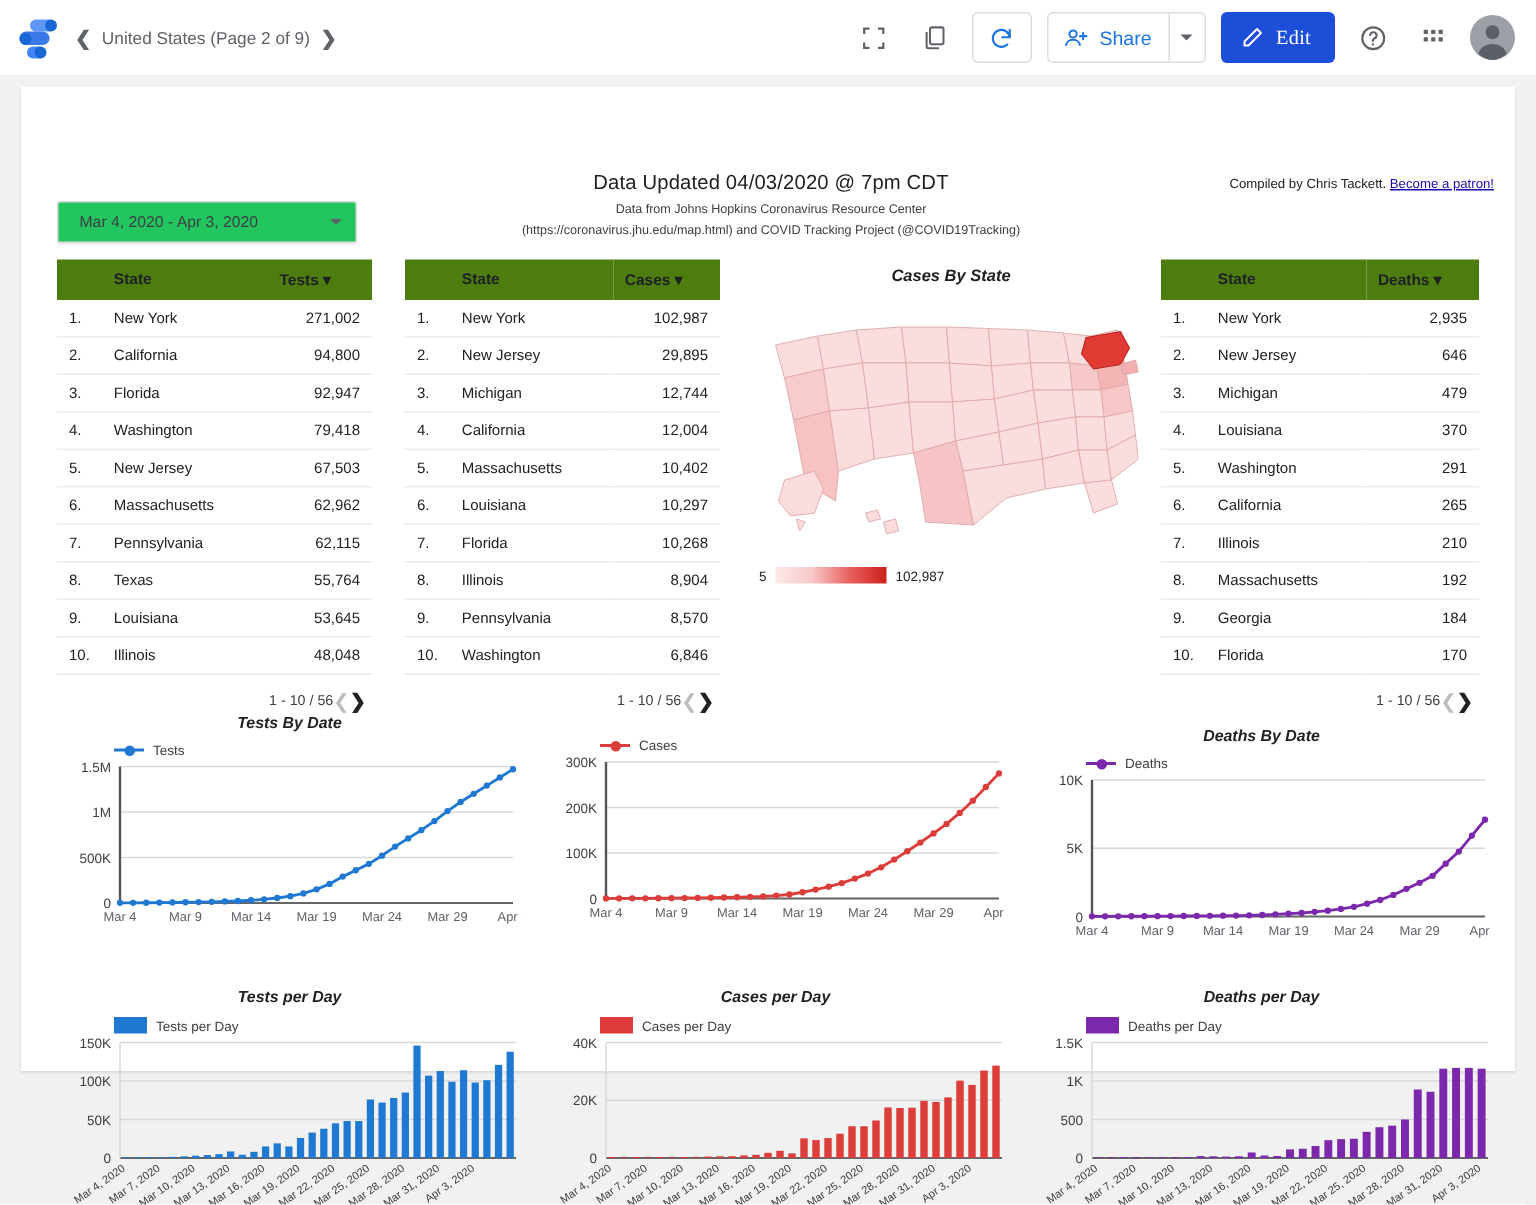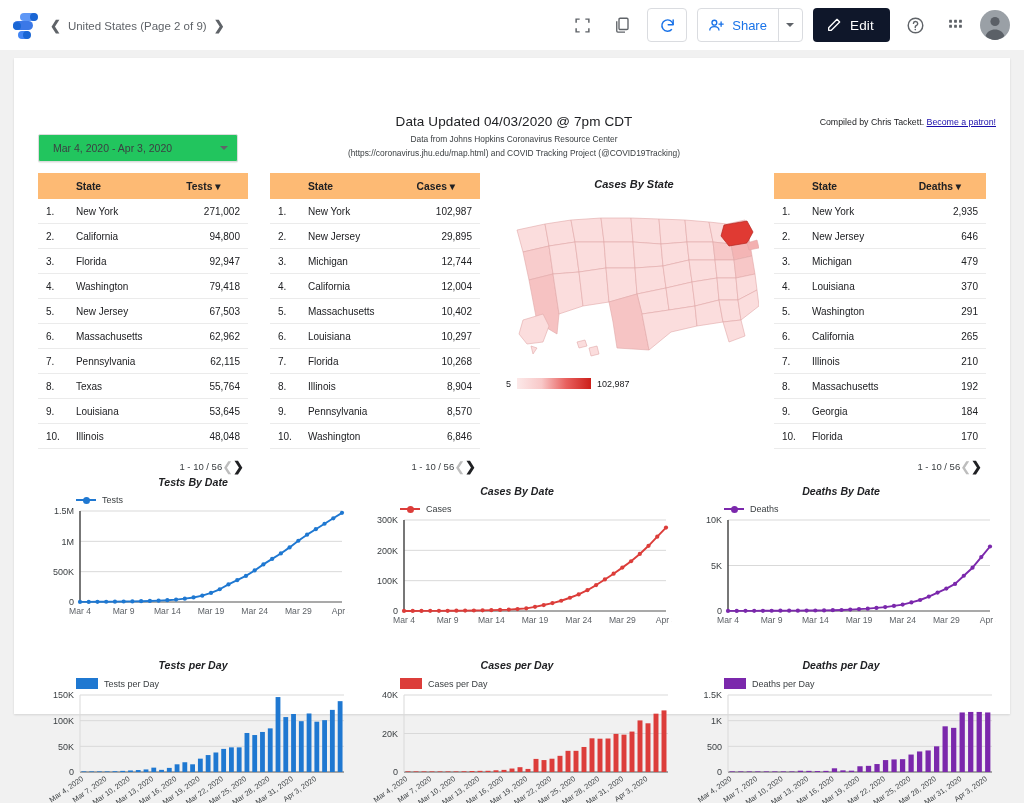--- a/index.html
+++ b/index.html
@@ -44,22 +44,22 @@
     display: flex; align-items: center; justify-content: center; cursor: pointer;
     background: #fff;
   }
   .refresh-btn { width: 40px; color: #1a73e8; }
   .share-group { display: flex; height: 34px; border: 1px solid #dadce0; border-radius: 4px; overflow: hidden; background:#fff;}
   .share-main { display: flex; align-items: center; gap: 7px; padding: 0 11px 0 10px; cursor: pointer; text-align: right; }
   .share-main .txt { font-size: 13px; color: #1a73e8; font-weight: 500; }
   .share-caret { width: 24px; display: flex; align-items: center; justify-content: center;
                  border-left: 1px solid #dadce0; cursor: pointer; }
   .edit-btn {
-    height: 34px; background: #0f172a; color: #fff; border-radius: 4px;
-    display: flex; align-items: center; gap: 8px; padding: 0 16px 0 13px; cursor: pointer;
+    height: 34px; background: #1d4ed8; color: #fff; border-radius: 4px;
+    display: flex; align-items: center; gap: 8px; padding: 0 16px 0 13px; cursor: pointer; font-family: Liberation Serif, serif;
   }
   .edit-btn .txt { font-size: 13.5px; font-weight: 500; letter-spacing: .2px; }
   .avatar-wrap { position: relative; width:30px; height:30px; display:flex; align-items:center; justify-content:center;}
 
   
   .page-bg { width: 1024px; height: 753px; background: #f1f1f1; padding: 8px 14px 0 14px; }
   .canvas { width: 996px; height: 656px; background: #fff; position: relative;
             box-shadow: 0 1px 2px rgba(0,0,0,.12); }
 
   
@@ -78,21 +78,21 @@
     box-shadow: 0 1px 1px rgba(0,0,0,.08);
   }
   .daterange .txt { font-size: 10.5px; color: #3c4043; }
   .caret-dn { width:0;height:0;border-left:4px solid transparent;border-right:4px solid transparent;
               border-top:4px solid #5f6368; }
 
   
   .tbl { position: absolute; font-size: 10px; }
   .tbl table { border-collapse: collapse; width: 100%; }
   .tbl th {
-    background: #fdba74; color: #202124; font-size: 10.3px; font-weight: bold;
+    background: #4d7c0f; color: #202124; font-size: 10.3px; font-weight: bold;
     padding: 7px 8px; text-align: left; white-space: nowrap;
   }
   .tbl th.num { text-align: left; }
   .tbl td {
     padding: 6.5px 8px; border-bottom: 1px solid #ebebeb; color: #202124; font-size: 10px;
     white-space: nowrap;
   }
   .tbl td.idx { color: #202124; width: 26px; }
   .tbl td.num { text-align: right; }
   .tbl .pager {
@@ -561,21 +561,20 @@
           <text x="85.66666666666666" y="109" class="axlbl" text-anchor="middle">Mar 9</text>
           <text x="129.33333333333331" y="109" class="axlbl" text-anchor="middle">Mar 14</text>
           <text x="173" y="109" class="axlbl" text-anchor="middle">Mar 19</text>
           <text x="216.66666666666666" y="109" class="axlbl" text-anchor="middle">Mar 24</text>
           <text x="260.3333333333333" y="109" class="axlbl" text-anchor="middle">Mar 29</text>
           <text x="304" y="109" class="axlbl" text-anchor="middle">Apr 3</text>
         </svg>
   </div>
 
   <div class="chart" style="left:348px; top:427px; width:310px;">
-    <div class="ct">Cases By Date</div>
     <div class="legend">
       <span class="lkey-line" style="background:#dc3d3a"></span>
       <span>Cases</span>
     </div>
     <svg id="svg-cases_by_date" width="310" height="115">
           <line x1="42" x2="304" y1="97" y2="97" stroke="#d9d9d9" stroke-width="1"></line>
           <text x="36" y="100.4" text-anchor="end" class="axlbl-y">0</text>
           <line x1="42" x2="304" y1="66.66666666666667" y2="66.66666666666667" stroke="#d9d9d9" stroke-width="1"></line>
           <text x="36" y="70.06666666666668" text-anchor="end" class="axlbl-y">100K</text>
           <line x1="42" x2="304" y1="36.333333333333336" y2="36.333333333333336" stroke="#d9d9d9" stroke-width="1"></line>

